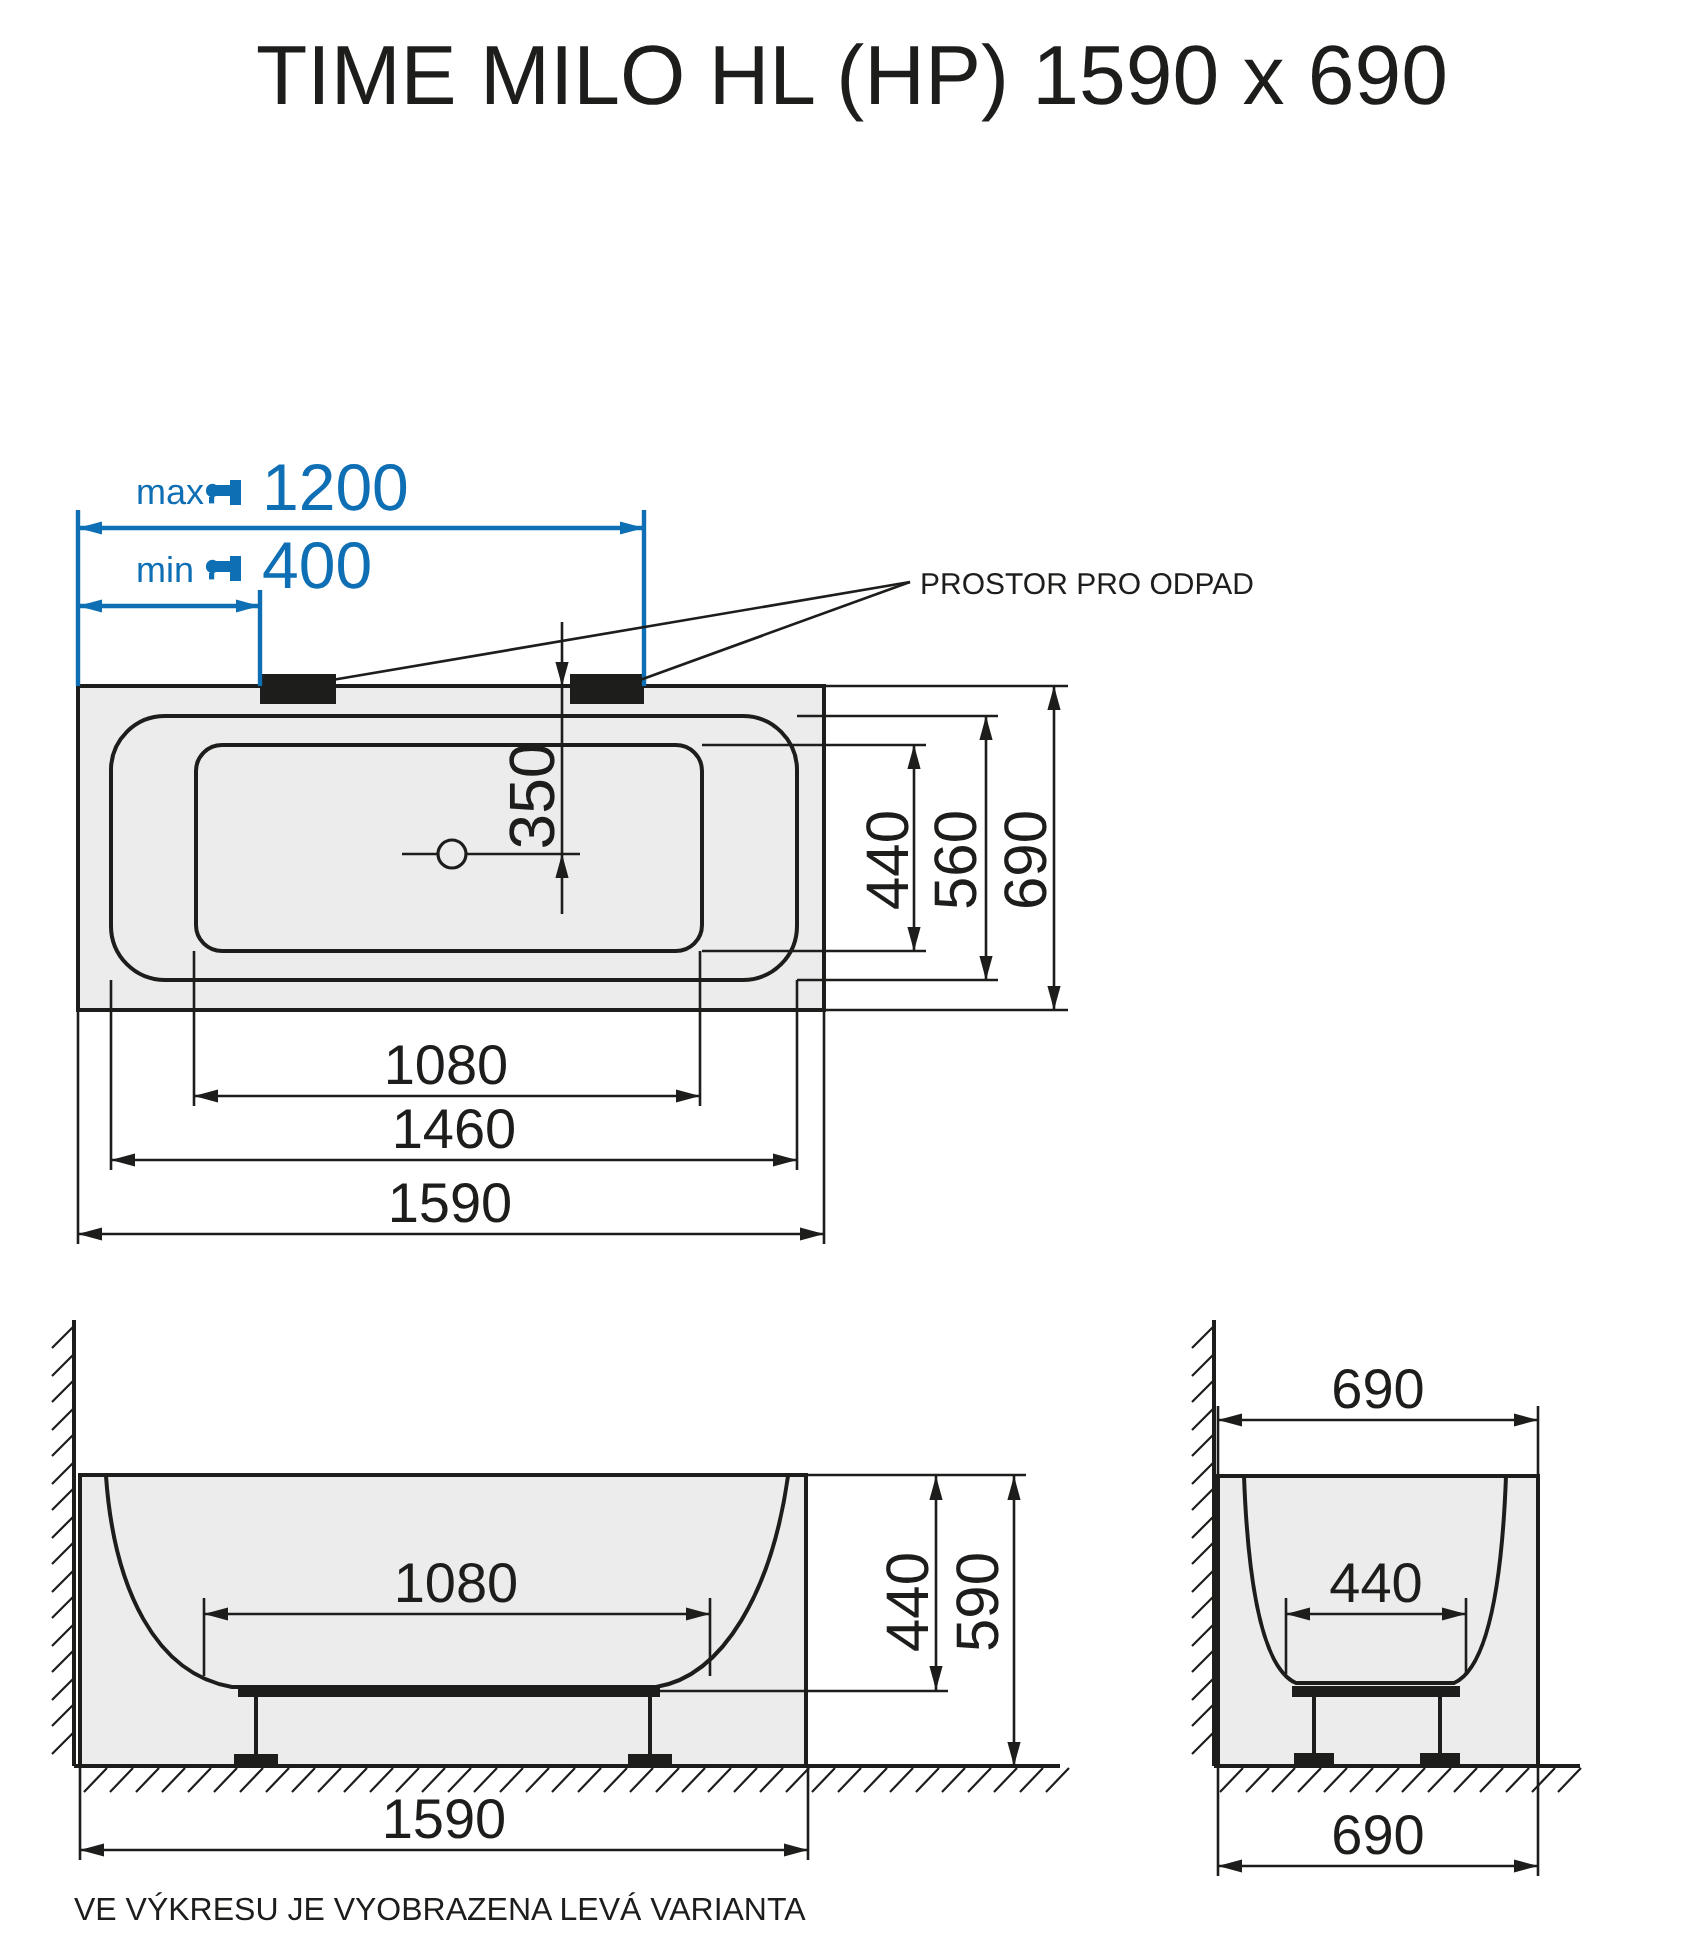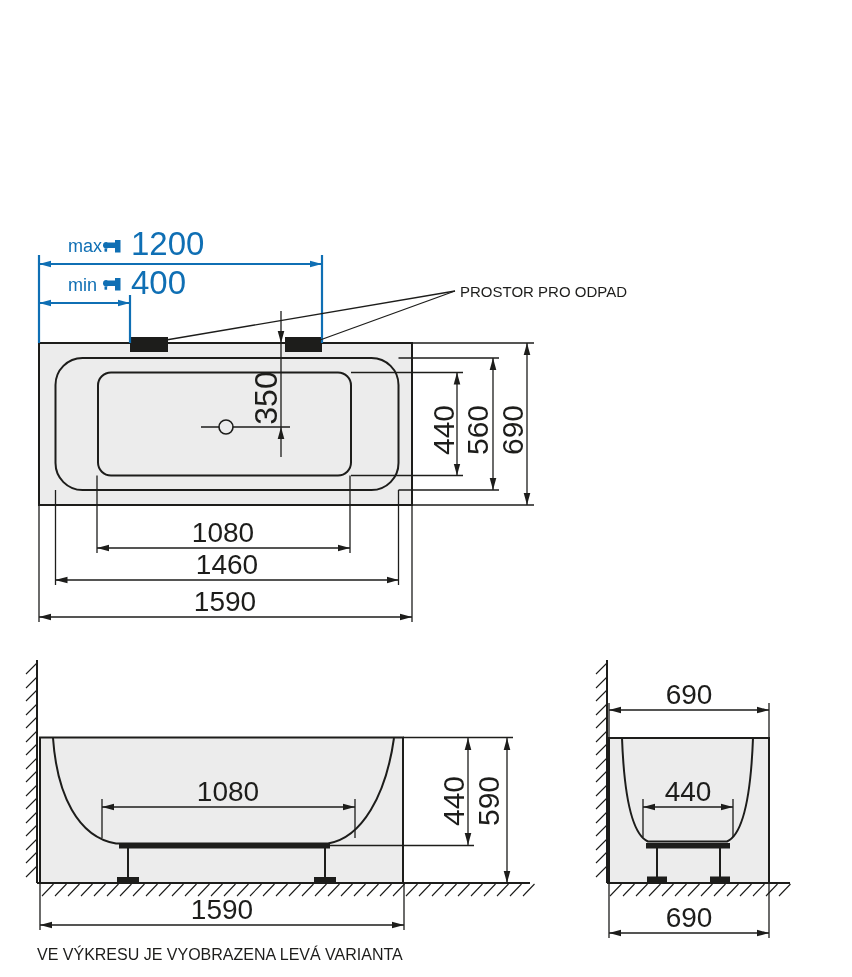--- a/index.html
+++ b/index.html
@@ -20,20 +20,21 @@
   .thin{stroke:#1d1d1b;stroke-width:1.3;fill:none;}
   .hatch{stroke:#1d1d1b;stroke-width:1.1;fill:none;}
   .bluln{stroke:#0f6fb4;stroke-width:2.2;fill:none;}
   .grayfill{fill:#ececec;stroke:#1d1d1b;stroke-width:2;}
   .blackfill{fill:#1d1d1b;stroke:none;}
 </style>
 </head>
 <body>
 
 <div class="page">
+  <h1 class="title">TIME MILO HL (HP) 1590 x 690</h1>
 
   <svg width="852" height="977" viewBox="0 0 852 977">
     <defs>
       <marker id="arw" markerUnits="userSpaceOnUse" markerWidth="12" markerHeight="8" viewBox="0 0 12 8" refX="12" refY="4" orient="auto-start-reverse">
         <path d="M0,0.7 L12,4 L0,7.3 Z" fill="#1d1d1b"></path>
       </marker>
       <marker id="arwb" markerUnits="userSpaceOnUse" markerWidth="12" markerHeight="8" viewBox="0 0 12 8" refX="12" refY="4" orient="auto-start-reverse">
         <path d="M0,0.7 L12,4 L0,7.3 Z" fill="#0f6fb4"></path>
       </marker>
     </defs>

